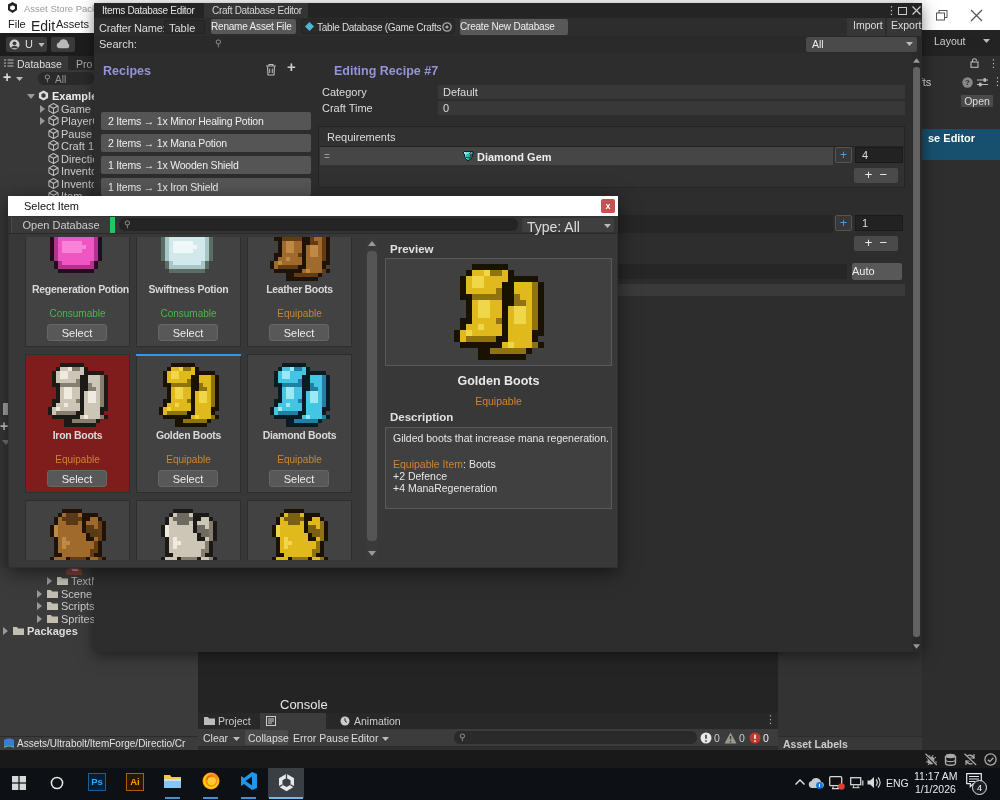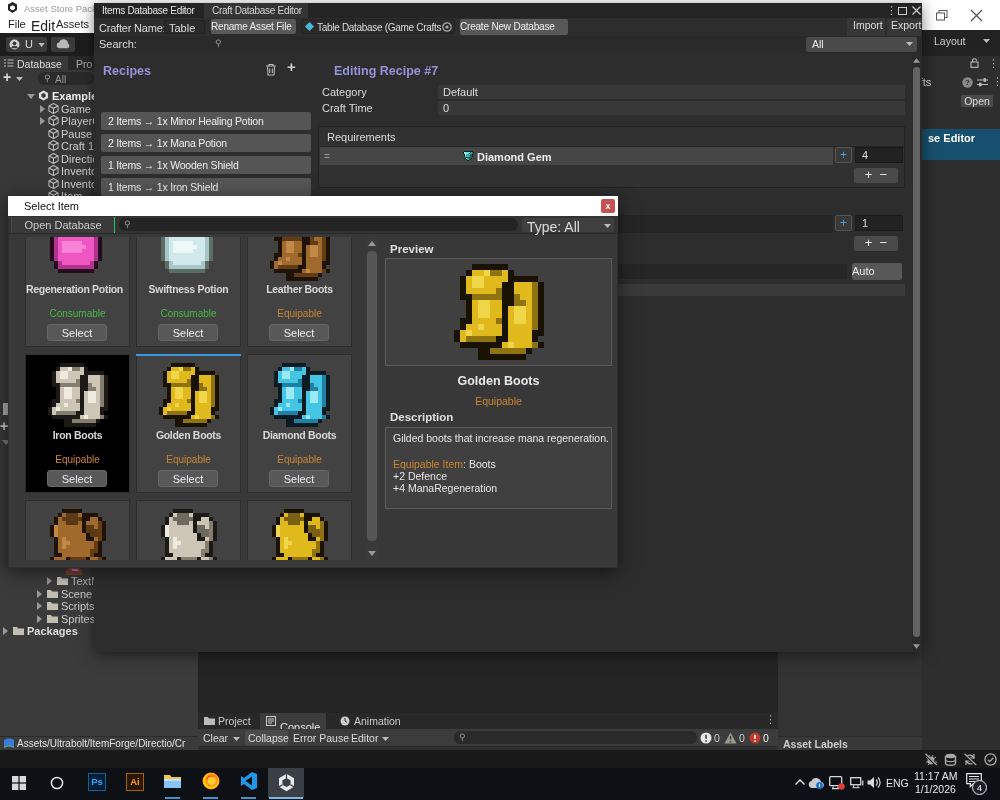--- a/index.html
+++ b/index.html
@@ -165,21 +165,21 @@
       <div class="a" style="left:198px;top:713px;width:580px;height:16px;background:#282828;"></div>
       <div class="a" style="left:260px;top:713px;width:66px;height:16px;background:#3c3c3c;"></div>
       <svg class="a" style="left:204px;top:716px" width="11" height="9" viewBox="0 0 11 9">
         <path d="M0 1h4l1 1.5h6V9H0Z" fill="#bbb"></path>
       </svg>
       <div class="a" style="left:218px;top:715px;font-size:10.5px;color:#ccc">Project</div>
       <svg class="a" style="left:266px;top:716px" width="10" height="10" viewBox="0 0 10 10">
         <rect x="0.5" y="0.5" width="9" height="9" fill="none" stroke="#ccc"></rect>
         <path d="M2 3h6M2 5h6M2 7h4" stroke="#ccc"></path>
       </svg>
-      <div class="a" style="left:280px;top:721px;font-size:11px;color:#e8e8e8">Console</div>
+      <div class="a" style="left:280px;top:697px;font-size:13px;color:#e8e8e8">Console</div>
       <svg class="a" style="left:340px;top:716px" width="10" height="10" viewBox="0 0 10 10">
         <circle cx="5" cy="5" r="4.5" fill="#ccc"></circle>
         <path d="M5 2.2V5l2 1.4" stroke="#282828" fill="none"></path>
       </svg>
       <div class="a" style="left:354px;top:715px;font-size:10.5px;color:#ccc">Animation</div>
       <div class="a" style="left:765px;top:713px;font-size:11px;color:#aaa">⋮</div>
       <div class="a" style="left:198px;top:729px;width:580px;height:18px;background:#3c3c3c;border-bottom:1px solid #2a2a2a"></div>
       <div class="a" style="left:203px;top:732px;font-size:10.5px;color:#ddd">Clear</div>
       <svg class="a" style="left:233px;top:737px" width="7" height="4" viewBox="0 0 7 4">
         <path d="M0 0 7 0 3.5 4Z" fill="#bbb"></path>
@@ -454,21 +454,21 @@
         <path d="M0 0 8 0 4 5Z" fill="#999"></path>
       </svg>
       <div class="a" style="left:819px;top:64px;width:7px;height:570px;background:#626262;border-radius:3px"></div>
     </div>
     <div class="a" style="left:8px;top:196px;width:610px;height:372px;box-shadow:0 4px 18px rgba(0,0,0,0.55)">
       <div class="a" style="left:0px;top:0px;width:610px;height:20px;background:#ffffff;"></div>
       <div class="a" style="left:16px;top:4px;font-size:11px;color:#111">Select Item</div>
       <div class="a" style="left:593px;top:3px;width:14px;height:14px;background:#c75050;border-radius:2px;color:#fff;font-size:9px;text-align:center;line-height:14px;font-weight:bold">x</div>
       <div class="a" style="left:0px;top:20px;width:610px;height:352px;background:#383838;box-shadow:inset 0 0 0 1px #303030"></div>
       <div class="a" style="left:0px;top:20px;width:610px;height:18px;background:#333333;border-bottom:1px solid #2a2a2a"></div>
-      <div class="a" style="left:3px;top:21px;width:104px;height:16px;background:#3a3a3a;border-left:1px solid #4a4a4a;border-right:1px solid #22c55e;color:#ccc;font-size:11px;text-align:center;line-height:16px">Open Database</div>
+      <div class="a" style="left:3px;top:21px;width:104px;height:16px;background:#3a3a3a;border-left:1px solid #4a4a4a;border-right:5px solid #22c55e;color:#ccc;font-size:11px;text-align:center;line-height:16px">Open Database</div>
       <div class="a" style="left:111px;top:22px;width:399px;height:13px;background:#242424;border-radius:6px"></div>
       <div class="a" style="left:116px;top:23px;font-size:9px;color:#999">⚲</div>
       <div class="a" style="left:514px;top:22px;width:92px;height:14px;background:#3f3f3f;border-radius:2px"></div>
       <div class="a" style="left:519px;top:23px;font-size:14px;color:#ddd">Type: All</div>
       <svg class="a" style="left:596px;top:28px" width="7" height="4" viewBox="0 0 7 4">
         <path d="M0 0 7 0 3.5 4Z" fill="#bbb"></path>
       </svg>
       <div class="a" style="left:6px;top:41px;width:352px;height:323px;overflow:hidden">
         <div class="a" style="left:11px;top:-29.5px;width:105px;height:139px;background:#424242;border:1px solid #2e2e2e">
           <div class="a" style="left:0;top:8px;width:103px;display:flex;justify-content:center">
@@ -524,21 +524,21 @@
               <rect x="8" y="44" width="4" height="4" fill="#b03390"></rect>
               <rect x="12" y="44" width="28" height="4" fill="#ef56c2"></rect>
               <rect x="40" y="44" width="4" height="4" fill="#b03390"></rect>
               <rect x="44" y="44" width="4" height="4" fill="#250b1d"></rect>
               <rect x="4" y="48" width="4" height="4" fill="#250b1d"></rect>
               <rect x="8" y="48" width="36" height="4" fill="#b03390"></rect>
               <rect x="44" y="48" width="4" height="4" fill="#250b1d"></rect>
               <rect x="8" y="52" width="36" height="4" fill="#250b1d"></rect>
             </svg>
           </div>
-          <div class="a" style="left:0;top:74px;width:103px;text-align:left;font-size:10.5px;letter-spacing:-0.3px;white-space:nowrap;font-weight:bold;color:#d8d8d8">Regeneration Potion</div>
+          <div class="a" style="left:0;top:74px;width:103px;text-align:right;font-size:10.5px;letter-spacing:-0.3px;white-space:nowrap;font-weight:bold;color:#d8d8d8">Regeneration Potion</div>
           <div class="a" style="left:0;top:99px;width:103px;text-align:center;font-size:10px"><span class="gr">Consumable</span></div>
           <div class="a" style="left:21px;top:115px;width:60px;height:17px;background:#585858;border:1px solid #666;border-radius:3px;color:#eee;font-size:11px;text-align:center;line-height:16px">Select</div>
         </div>
         <div class="a" style="left:122px;top:-29.5px;width:105px;height:139px;background:#424242;border:1px solid #2e2e2e">
           <div class="a" style="left:0;top:8px;width:103px;display:flex;justify-content:center">
             <svg width="56" height="56" viewBox="0 0 56 56" style="" shape-rendering="crispEdges">
               <rect x="16" y="0" width="20" height="4" fill="#5c6e62"></rect>
               <rect x="12" y="4" width="4" height="4" fill="#5c6e62"></rect>
               <rect x="16" y="4" width="16" height="4" fill="#8a5a30"></rect>
               <rect x="32" y="4" width="4" height="4" fill="#5c6e62"></rect>
@@ -705,21 +705,21 @@
               <rect x="16" y="56" width="8" height="4" fill="#1f1206"></rect>
               <rect x="24" y="56" width="24" height="4" fill="#643c14"></rect>
               <rect x="48" y="56" width="4" height="4" fill="#1f1206"></rect>
               <rect x="16" y="60" width="32" height="4" fill="#1f1206"></rect>
             </svg>
           </div>
           <div class="a" style="left:0;top:74px;width:103px;text-align:center;font-size:10.5px;letter-spacing:-0.3px;white-space:nowrap;font-weight:bold;color:#d8d8d8">Leather Boots</div>
           <div class="a" style="left:0;top:99px;width:103px;text-align:center;font-size:10px"><span class="or">Equipable</span></div>
           <div class="a" style="left:21px;top:115px;width:60px;height:17px;background:#585858;border:1px solid #666;border-radius:3px;color:#eee;font-size:11px;text-align:center;line-height:16px">Select</div>
         </div>
-        <div class="a" style="left:11px;top:116.5px;width:105px;height:139px;background:#000000;border:1px solid #2e2e2e">
+        <div class="a" style="left:11px;top:116.5px;width:105px;height:139px;background:#7f1d1d;border:1px solid #2e2e2e">
           <div class="a" style="left:0;top:8px;width:103px;display:flex;justify-content:center">
             <svg width="60" height="64" viewBox="0 0 60 64" style="" shape-rendering="crispEdges">
               <rect x="12" y="0" width="24" height="4" fill="#1c1a16"></rect>
               <rect x="8" y="4" width="4" height="4" fill="#1c1a16"></rect>
               <rect x="12" y="4" width="8" height="4" fill="#cdc5b6"></rect>
               <rect x="20" y="4" width="4" height="4" fill="#efeae0"></rect>
               <rect x="24" y="4" width="8" height="4" fill="#857d6e"></rect>
               <rect x="32" y="4" width="4" height="4" fill="#cdc5b6"></rect>
               <rect x="36" y="4" width="4" height="4" fill="#1c1a16"></rect>
               <rect x="4" y="8" width="4" height="4" fill="#1c1a16"></rect>

